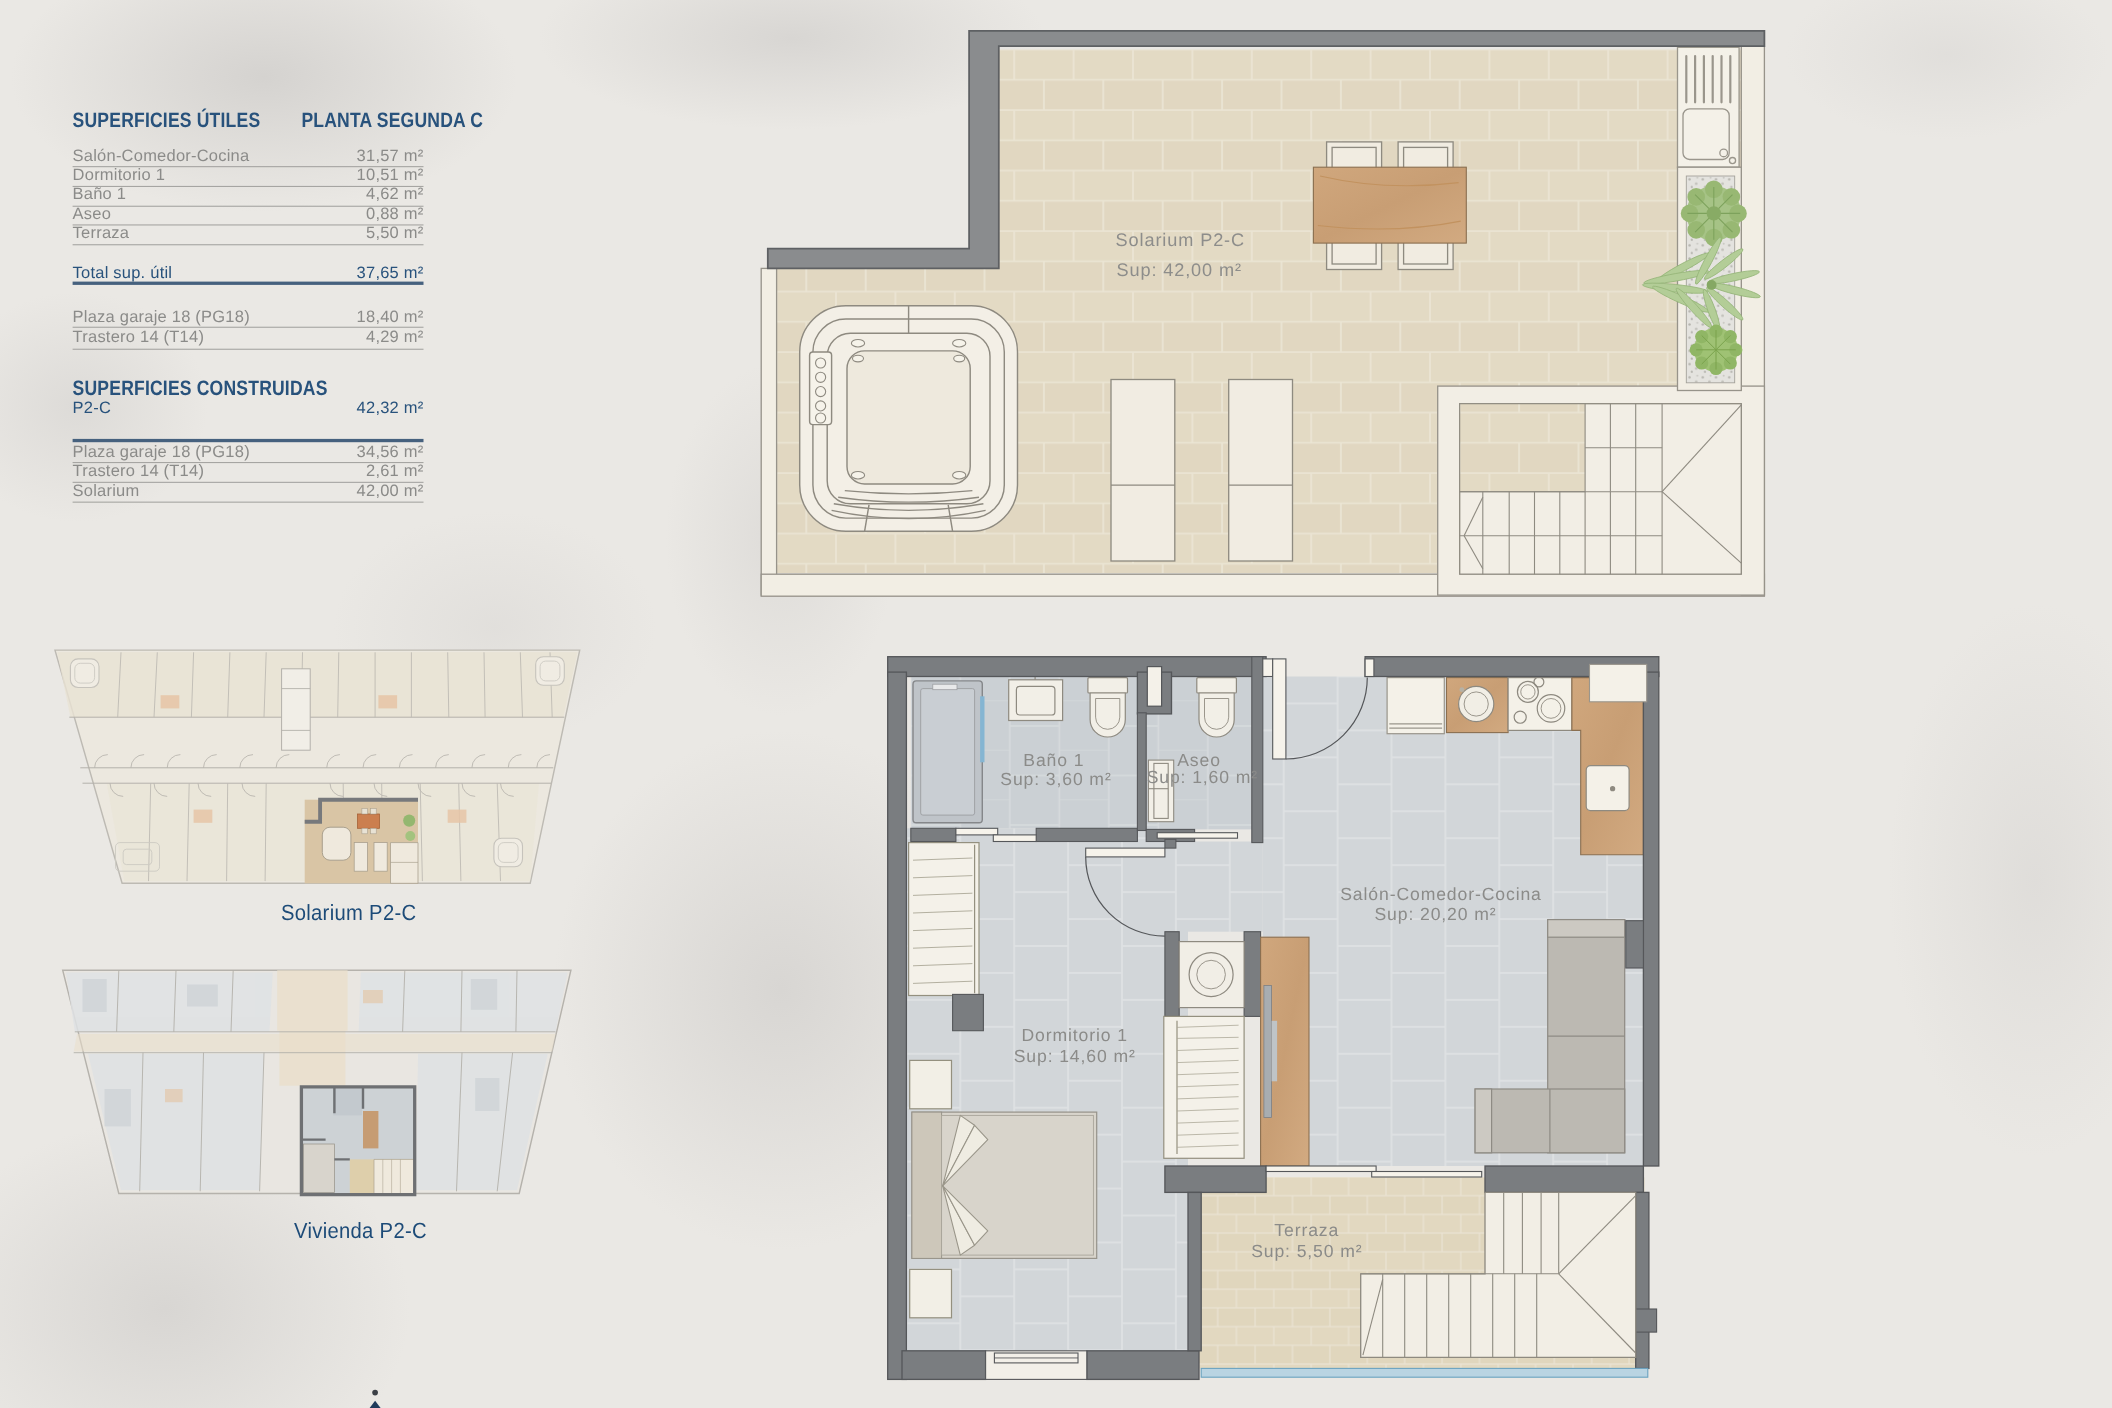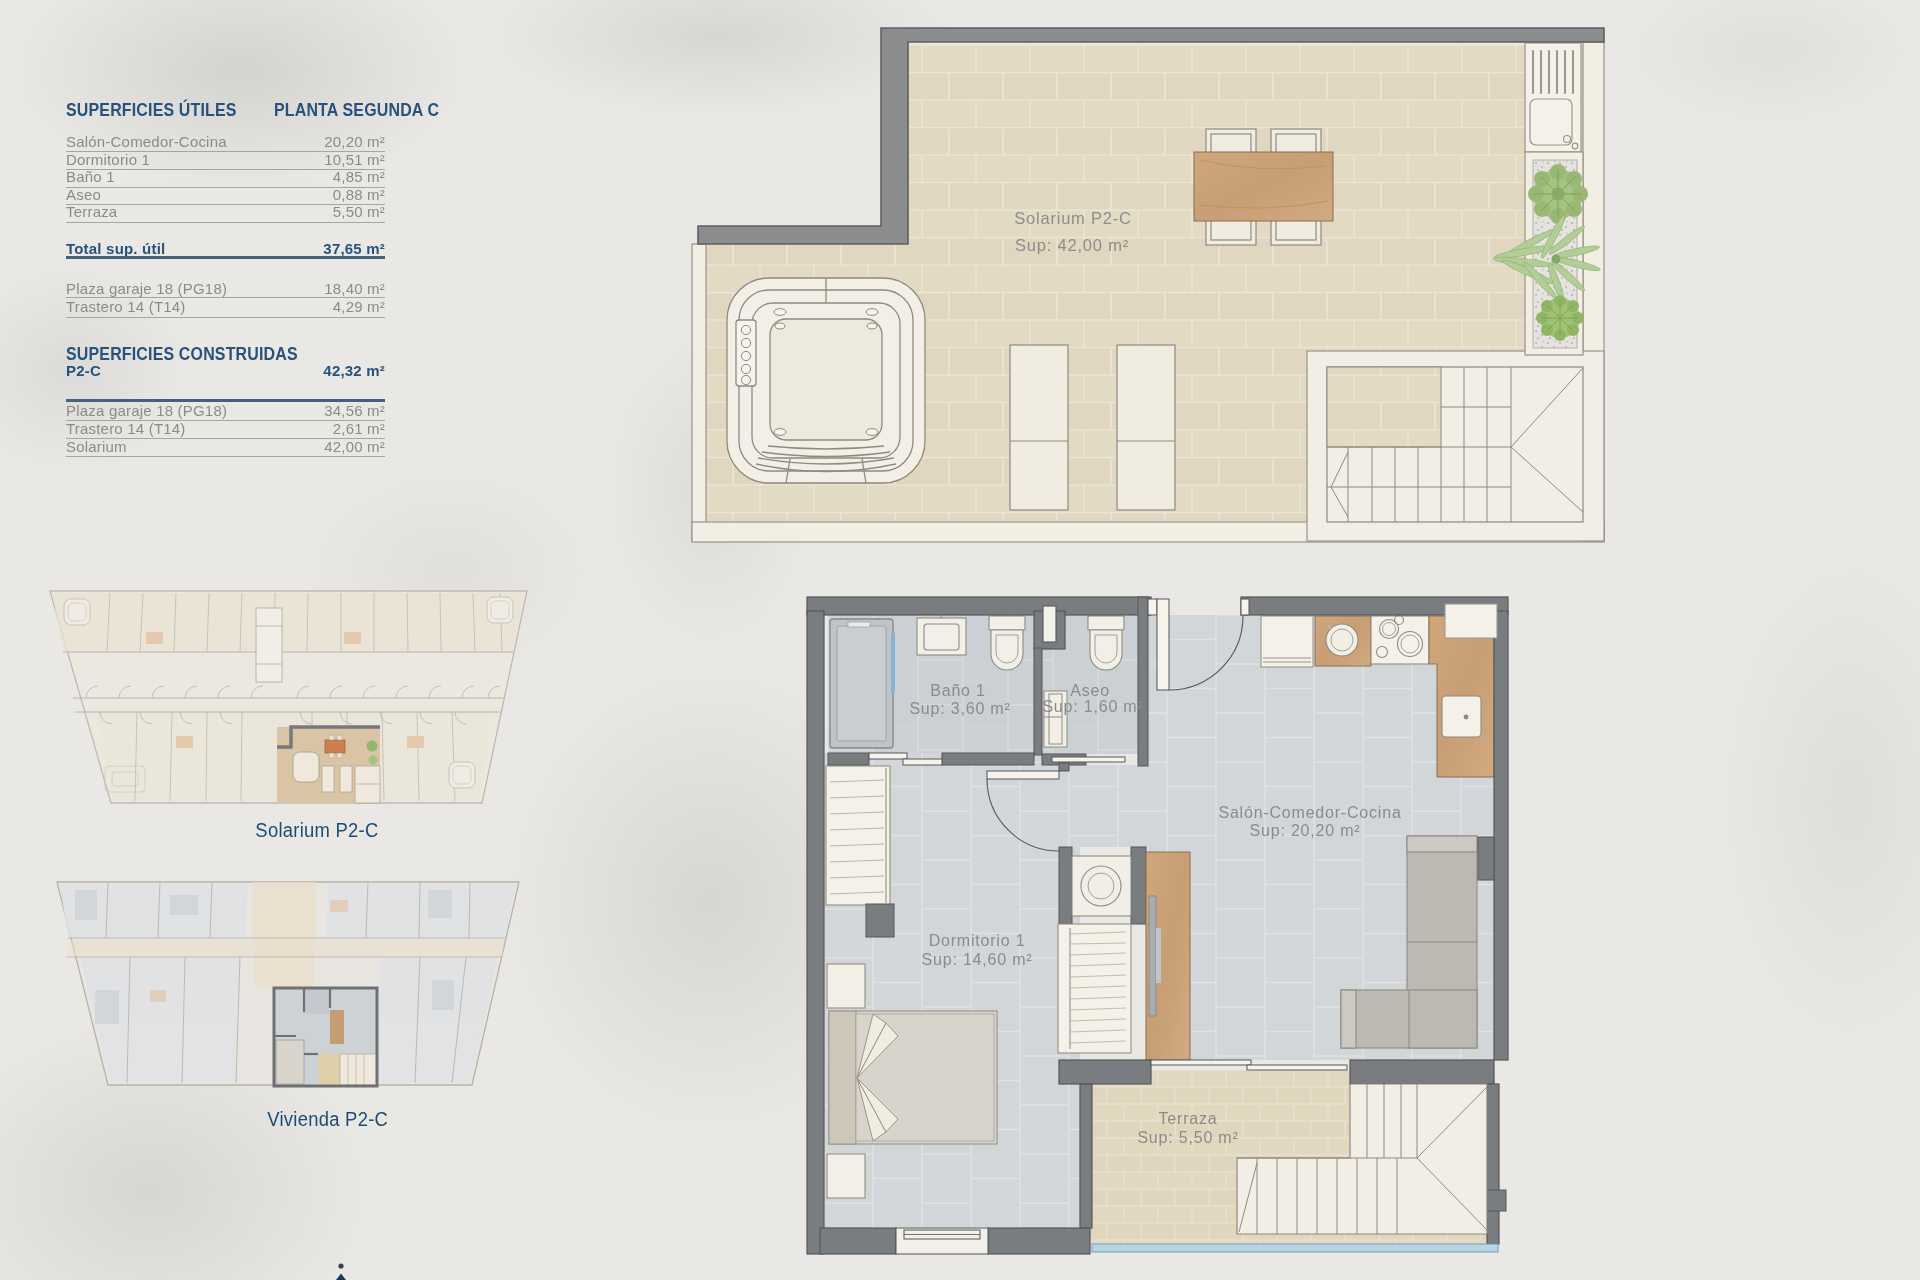--- a/index.html
+++ b/index.html
@@ -5,21 +5,21 @@
   html,body{margin:0;padding:0;}
   body{width:1920px;height:1280px;position:relative;overflow:hidden;
        background:#eae8e4;font-family:"Liberation Sans", sans-serif;}
   .wash{position:absolute;pointer-events:none;}
   .tbl{position:absolute;left:0;top:0;}
   .row{position:absolute;left:66px;width:319px;font-size:15px;line-height:15px;color:#8b8b89;letter-spacing:0.2px;}
   .row .v{position:absolute;right:0;top:0;}
   .rule{position:absolute;left:66px;width:319px;height:1px;background:#a6a5a2;}
   .rule.thick{height:3px;background:#46617e;}
   .hdr{position:absolute;left:66px;font-size:19px;font-weight:bold;color:#28527c;letter-spacing:0.2px;line-height:19px;white-space:nowrap;transform:scaleX(0.84);transform-origin:0 0;}
-  .blue{color:#28527c;font-weight:bold;}
+  .blue{color:#28527c;font-weight:normal;}
   .minilabel{position:absolute;font-size:20px;color:#1d4b78;letter-spacing:0.3px;white-space:nowrap;transform:scaleX(0.92);transform-origin:center;}
 </style>
 </head>
 <body>
 
 <div class="wash" style="left:-80px;top:-100px;width:640px;height:340px;background:radial-gradient(closest-side,rgba(195,193,191,0.55),rgba(195,193,191,0) 72%);"></div>
 <div class="wash" style="left:400px;top:-80px;width:640px;height:230px;background:radial-gradient(closest-side,rgba(198,196,194,0.5),rgba(198,196,194,0) 72%);"></div>
 <div class="wash" style="left:-100px;top:220px;width:340px;height:300px;background:radial-gradient(closest-side,rgba(201,199,197,0.4),rgba(201,199,197,0) 70%);"></div>
 <div class="wash" style="left:430px;top:580px;width:560px;height:640px;background:radial-gradient(closest-side,rgba(198,196,194,0.5),rgba(198,196,194,0) 74%);"></div>
 <div class="wash" style="left:560px;top:260px;width:300px;height:460px;background:radial-gradient(closest-side,rgba(202,200,198,0.38),rgba(202,200,198,0) 70%);"></div>
@@ -27,27 +27,27 @@
 <div class="wash" style="left:1660px;top:440px;width:380px;height:720px;background:radial-gradient(closest-side,rgba(203,201,199,0.35),rgba(203,201,199,0) 70%);"></div>
 <div class="wash" style="left:240px;top:420px;width:420px;height:300px;background:radial-gradient(closest-side,rgba(205,203,201,0.3),rgba(205,203,201,0) 70%);"></div>
 <div class="wash" style="left:1560px;top:-60px;width:420px;height:220px;background:radial-gradient(closest-side,rgba(205,203,201,0.32),rgba(205,203,201,0) 70%);"></div>
 
 <div class="tbl">
 
   <div class="hdr" style="top:100px;">SUPERFICIES ÚTILES</div>
 
   <div class="hdr" style="top:100px;left:274px;">PLANTA SEGUNDA C</div>
 
-  <div class="row" style="top:134px;">Salón-Comedor-Cocina<span class="v">20,20 m²</span></div>
+  <div class="row" style="top:134px;">Salón-Comedor-Cocina<span class="v">31,57 m²</span></div>
   <div class="rule" style="top:151px;"></div>
 
   <div class="row" style="top:151.5px;">Dormitorio 1<span class="v">10,51 m²</span></div>
   <div class="rule" style="top:169px;"></div>
 
-  <div class="row" style="top:169px;">Baño 1<span class="v">4,85 m²</span></div>
+  <div class="row" style="top:169px;">Baño 1<span class="v">4,62 m²</span></div>
   <div class="rule" style="top:187px;"></div>
 
   <div class="row" style="top:186.7px;">Aseo<span class="v">0,88 m²</span></div>
   <div class="rule" style="top:204px;"></div>
 
   <div class="row" style="top:204.4px;">Terraza<span class="v">5,50 m²</span></div>
   <div class="rule" style="top:222px;"></div>
 
   <div class="row blue" style="top:241px;">Total sup. útil<span class="v">37,65 m²</span></div>
   <div class="rule thick" style="top:256px;"></div>

